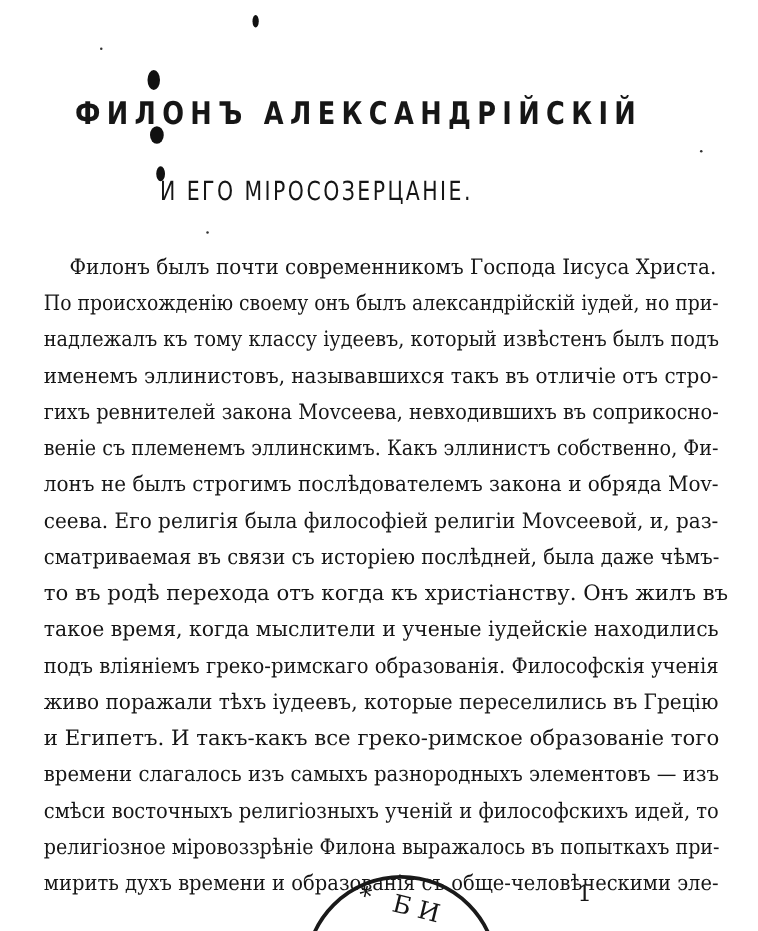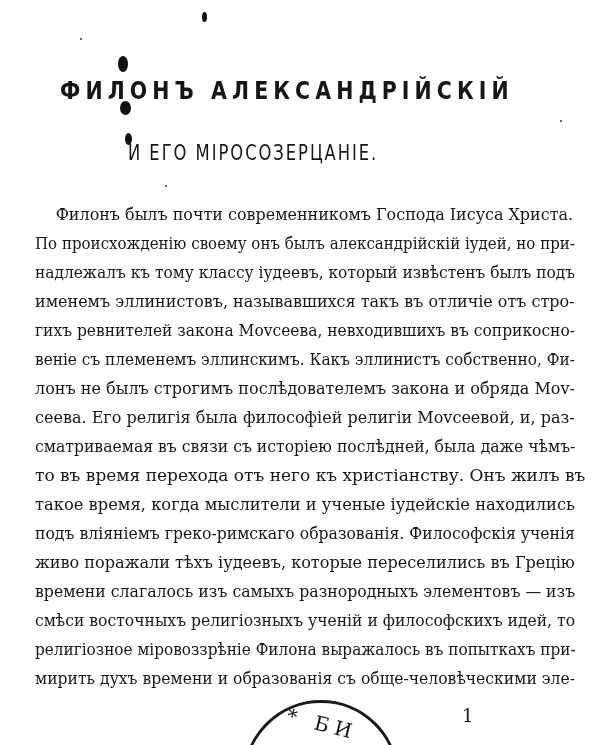--- a/index.html
+++ b/index.html
@@ -32,24 +32,25 @@
 <div class="body-text">
   <div class="line indent" style="transform: scaleX(0.938);">Филонъ былъ почти современникомъ Господа Іисуса Христа.</div>
   <div class="line" style="transform: scaleX(0.884);">По происхожденію своему онъ былъ александрійскій іудей, но при-</div>
   <div class="line" style="transform: scaleX(0.906);">надлежалъ къ тому классу іудеевъ, который извѣстенъ былъ подъ</div>
   <div class="line" style="transform: scaleX(0.939);">именемъ эллинистовъ, называвшихся такъ въ отличіе отъ стро-</div>
   <div class="line" style="transform: scaleX(0.911);">гихъ ревнителей закона Моvсеева, невходившихъ въ соприкосно-</div>
   <div class="line" style="transform: scaleX(0.903);">веніе съ племенемъ эллинскимъ. Какъ эллинистъ собственно, Фи-</div>
   <div class="line" style="transform: scaleX(0.942);">лонъ не былъ строгимъ послѣдователемъ закона и обряда Моv-</div>
   <div class="line" style="transform: scaleX(0.942);">сеева. Его религія была философіей религіи Моvсеевой, и, раз-</div>
   <div class="line" style="transform: scaleX(0.92);">сматриваемая въ связи съ исторіею послѣдней, была даже чѣмъ-</div>
-  <div class="line" style="word-spacing: 0px;">то въ время перехода отъ него къ христіанству. Онъ жилъ въ</div>
+  <div class="line" style="word-spacing: 0px;">то въ родѣ перехода отъ когда къ христіанству. Онъ жилъ въ</div>
   <div class="line" style="transform: scaleX(0.959);">такое время, когда мыслители и ученые іудейскіе находились</div>
   <div class="line" style="transform: scaleX(0.92);">подъ вліяніемъ греко-римскаго образованія. Философскія ученія</div>
   <div class="line" style="transform: scaleX(0.946);">живо поражали тѣхъ іудеевъ, которые переселились въ Грецію</div>
+  <div class="line" style="word-spacing: 0px;">и Египетъ. И такъ-какъ все греко-римское образованіе того</div>
   <div class="line" style="transform: scaleX(0.925);">времени слагалось изъ самыхъ разнородныхъ элементовъ — изъ</div>
   <div class="line" style="transform: scaleX(0.917);">смѣси восточныхъ религіозныхъ ученій и философскихъ идей, то</div>
   <div class="line" style="transform: scaleX(0.899);">религіозное міровоззрѣніе Филона выражалось въ попыткахъ при-</div>
   <div class="line" style="transform: scaleX(0.918);">мирить духъ времени и образованія съ обще-человѣческими эле-</div>
 </div>
 
 <div class="page-number">1</div>
 <div class="stamp"></div>
 <div class="stamp-text">* БИ</div>
 

